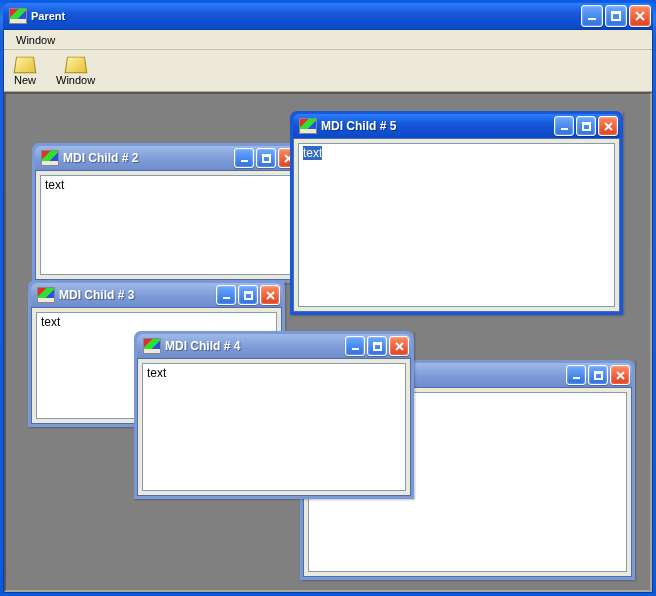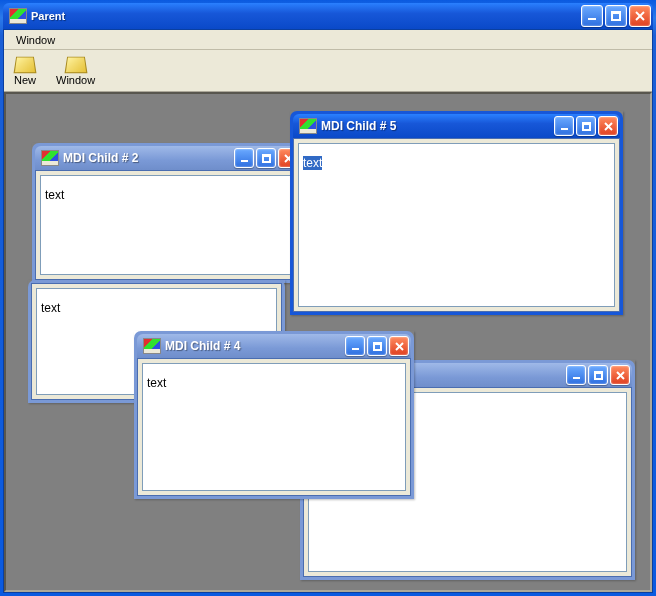--- a/index.html
+++ b/index.html
@@ -129,21 +129,21 @@
   .child-titlebar .title-text { font-size:12px; }
   .child-client {
     background:#ece9d8;
     border:1px solid #4a6db0;
     padding:4px;
   }
   .textbox {
     background:#fff;
     border:1px solid #7f9db9;
     width:100%; height:100%;
-    padding:12px 4px;
+    padding:2px 4px;
     font-size:12px;
     font-family: Tahoma, sans-serif;
   }
   .textbox .sel {
     background:#316ac5; color:#fff;
   }
   .cw-small .win-btn { width:20px; height:20px;}
 </style>
 </head>
 <body>
@@ -215,20 +215,45 @@
    </div>
         </div>
       </div>
       <div class="child-client" style="height:110px">
         <div class="textbox" style="height:100px">text</div>
       </div>
     </div>
         </div>
         <div class="child-window inactive cw-small" style="left: 22px; top: 186px; width: 257px; z-index: 2;">
     <div class="frame">
+      <div class="child-titlebar">
+        <span class="app-icon"></span>
+        <span class="title-text">MDI Child # 3</span>
+        <span class="titlebar-spacer"></span>
+        <div class="win-controls">
+
+   <div class="win-btn blue">
+     <svg width="11" height="11">
+                    <line class="glyph" x1="2" y1="8" x2="9" y2="8"></line>
+                  </svg>
+   </div>
+   <div class="win-btn blue">
+     <svg width="11" height="11">
+                    <rect class="glyph" x="2" y="2" width="7" height="7"></rect>
+                    <line class="glyph" x1="2" y1="3" x2="9" y2="3"></line>
+                  </svg>
+   </div>
+   <div class="win-btn red">
+     <svg width="11" height="11">
+                    <line class="glyph" x1="2" y1="2" x2="9" y2="9"></line>
+                    <line class="glyph" x1="9" y1="2" x2="2" y2="9"></line>
+                  </svg>
+   </div>
+        </div>
+      </div>
       <div class="child-client" style="height:117px">
         <div class="textbox" style="height:107px">text</div>
       </div>
     </div>
         </div>
         <div class="child-window inactive cw-small" style="left: 294px; top: 266px; width: 335px; z-index: 3;">
     <div class="frame">
       <div class="child-titlebar">
         <span class="app-icon"></span>
         <span class="title-text"></span>

